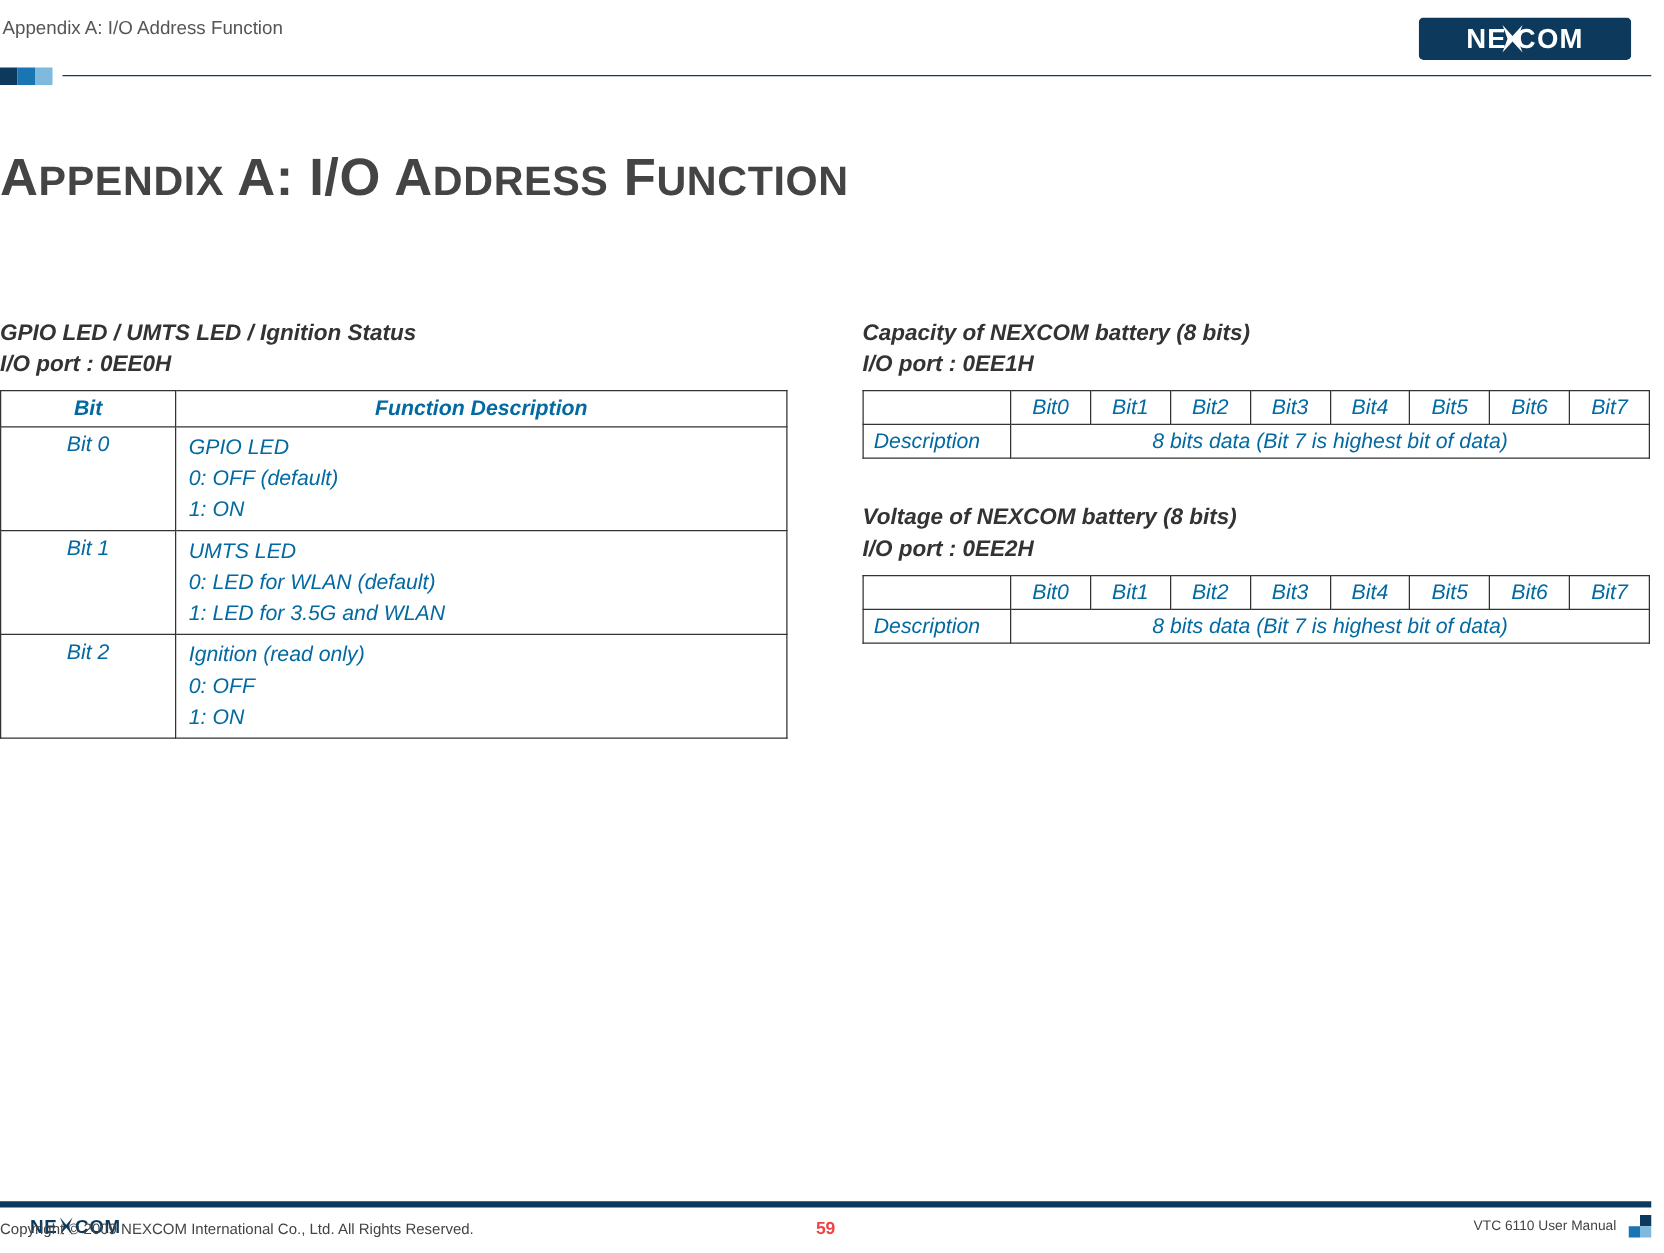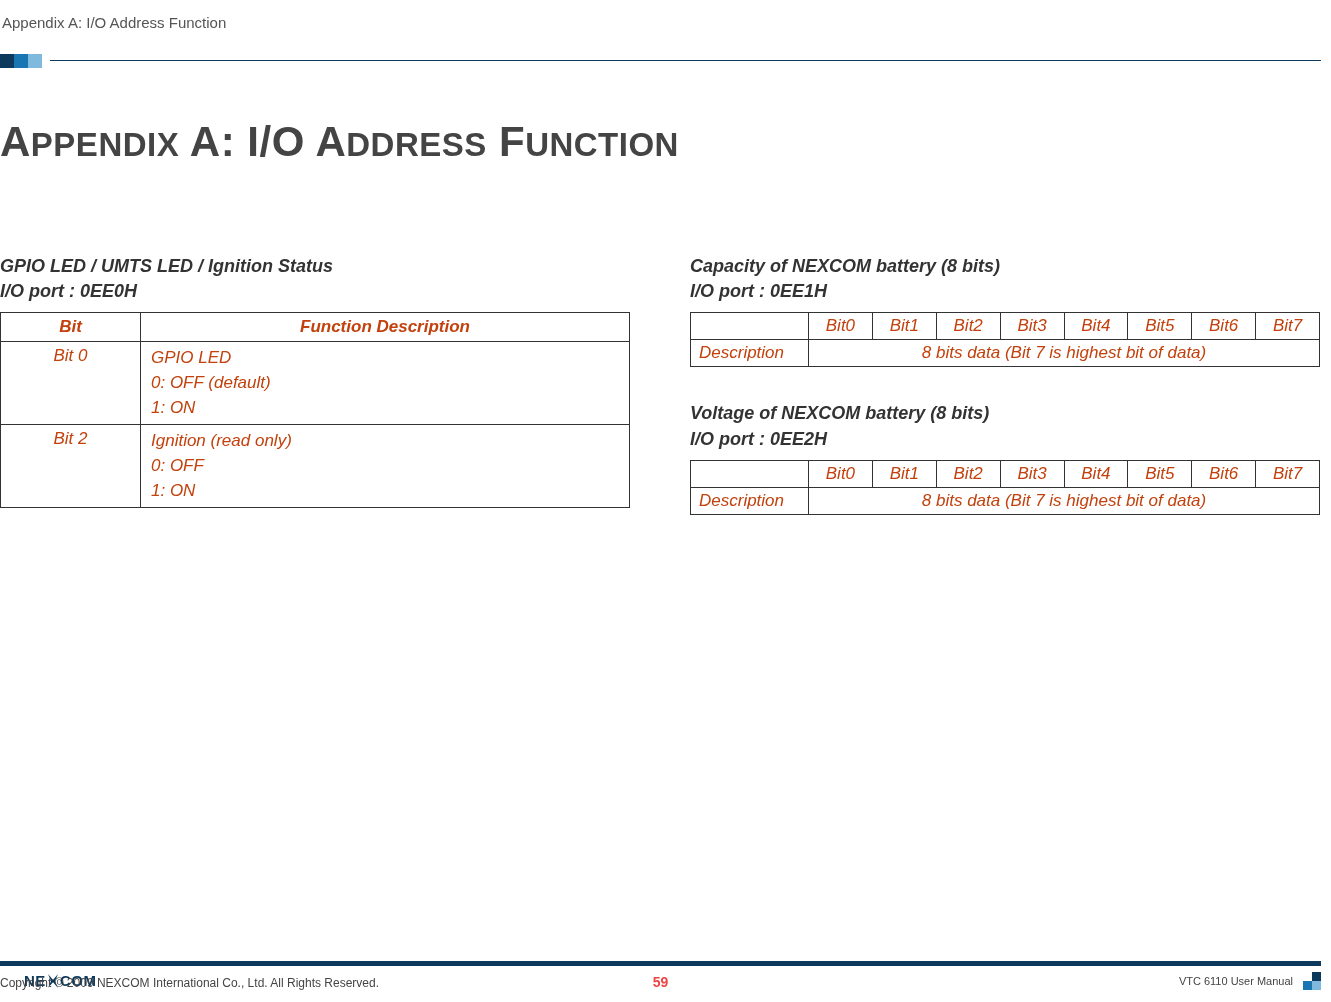--- a/index.html
+++ b/index.html
@@ -73,21 +73,21 @@
     font-size: 18px;
     font-weight: 700;
     color: #333;
     line-height: 1.4;
     margin-bottom: 8px;
   }
   table {
     border-collapse: collapse;
     width: 100%;
     font-size: 17px;
-    color: #c2410c;
+    color: #0369a1;
   }
   table.gpio th, table.gpio td {
     border: 1.2px solid #333;
     padding: 4px 10px;
     vertical-align: top;
   }
   table.gpio th {
     text-align: center;
     font-weight: 700;
   }
@@ -130,20 +130,28 @@
   .footer-squares { display: flex; flex-direction: column; gap:0; }
   .footer-sq-row { display:flex; }
   .footer-sq-row span { width:9px; height:9px; display:inline-block; }
   .section-block { margin-bottom: 34px; }
 </style>
 </head>
 <body>
 
 <div class="header">
   <div class="header-title">Appendix A: I/O Address Function</div>
+  <div class="logo-top">
+    <svg class="logo-svg" width="170" height="34" viewBox="0 0 170 34">
+      <rect x="0" y="0" width="170" height="34" rx="4" fill="#0d3a5c"></rect>
+      <text x="85" y="24" text-anchor="middle" fill="#fff" font-family="Arial" font-size="22" font-weight="900" letter-spacing="1">NE COM</text>
+      <polygon points="67,6 77,17 67,28 71,17" fill="#fff"></polygon>
+      <polygon points="83,6 73,17 83,28 79,17" fill="#fff"></polygon>
+    </svg>
+  </div>
 </div>
 
 <div class="decor-squares">
   <span></span>
     <span></span>
     <span></span>
 </div>
 <div class="hr-top"></div>
 
 <div class="page-title">
@@ -163,20 +171,26 @@
           <th>Bit</th>
           <th>Function Description</th>
         </tr>
       </thead>
       <tbody>
         <tr>
           <td class="bit-col">Bit 0</td>
           <td class="desc-col">GPIO LED
 0: OFF (default)
 1: ON</td>
+        </tr>
+        <tr>
+          <td class="bit-col">Bit 1</td>
+          <td class="desc-col">UMTS LED
+0: LED for WLAN (default)
+1: LED for 3.5G and WLAN</td>
         </tr>
         <tr>
           <td class="bit-col">Bit 2</td>
           <td class="desc-col">Ignition (read only)
 0: OFF
 1: ON</td>
         </tr>
       </tbody>
     </table>
   </div>

